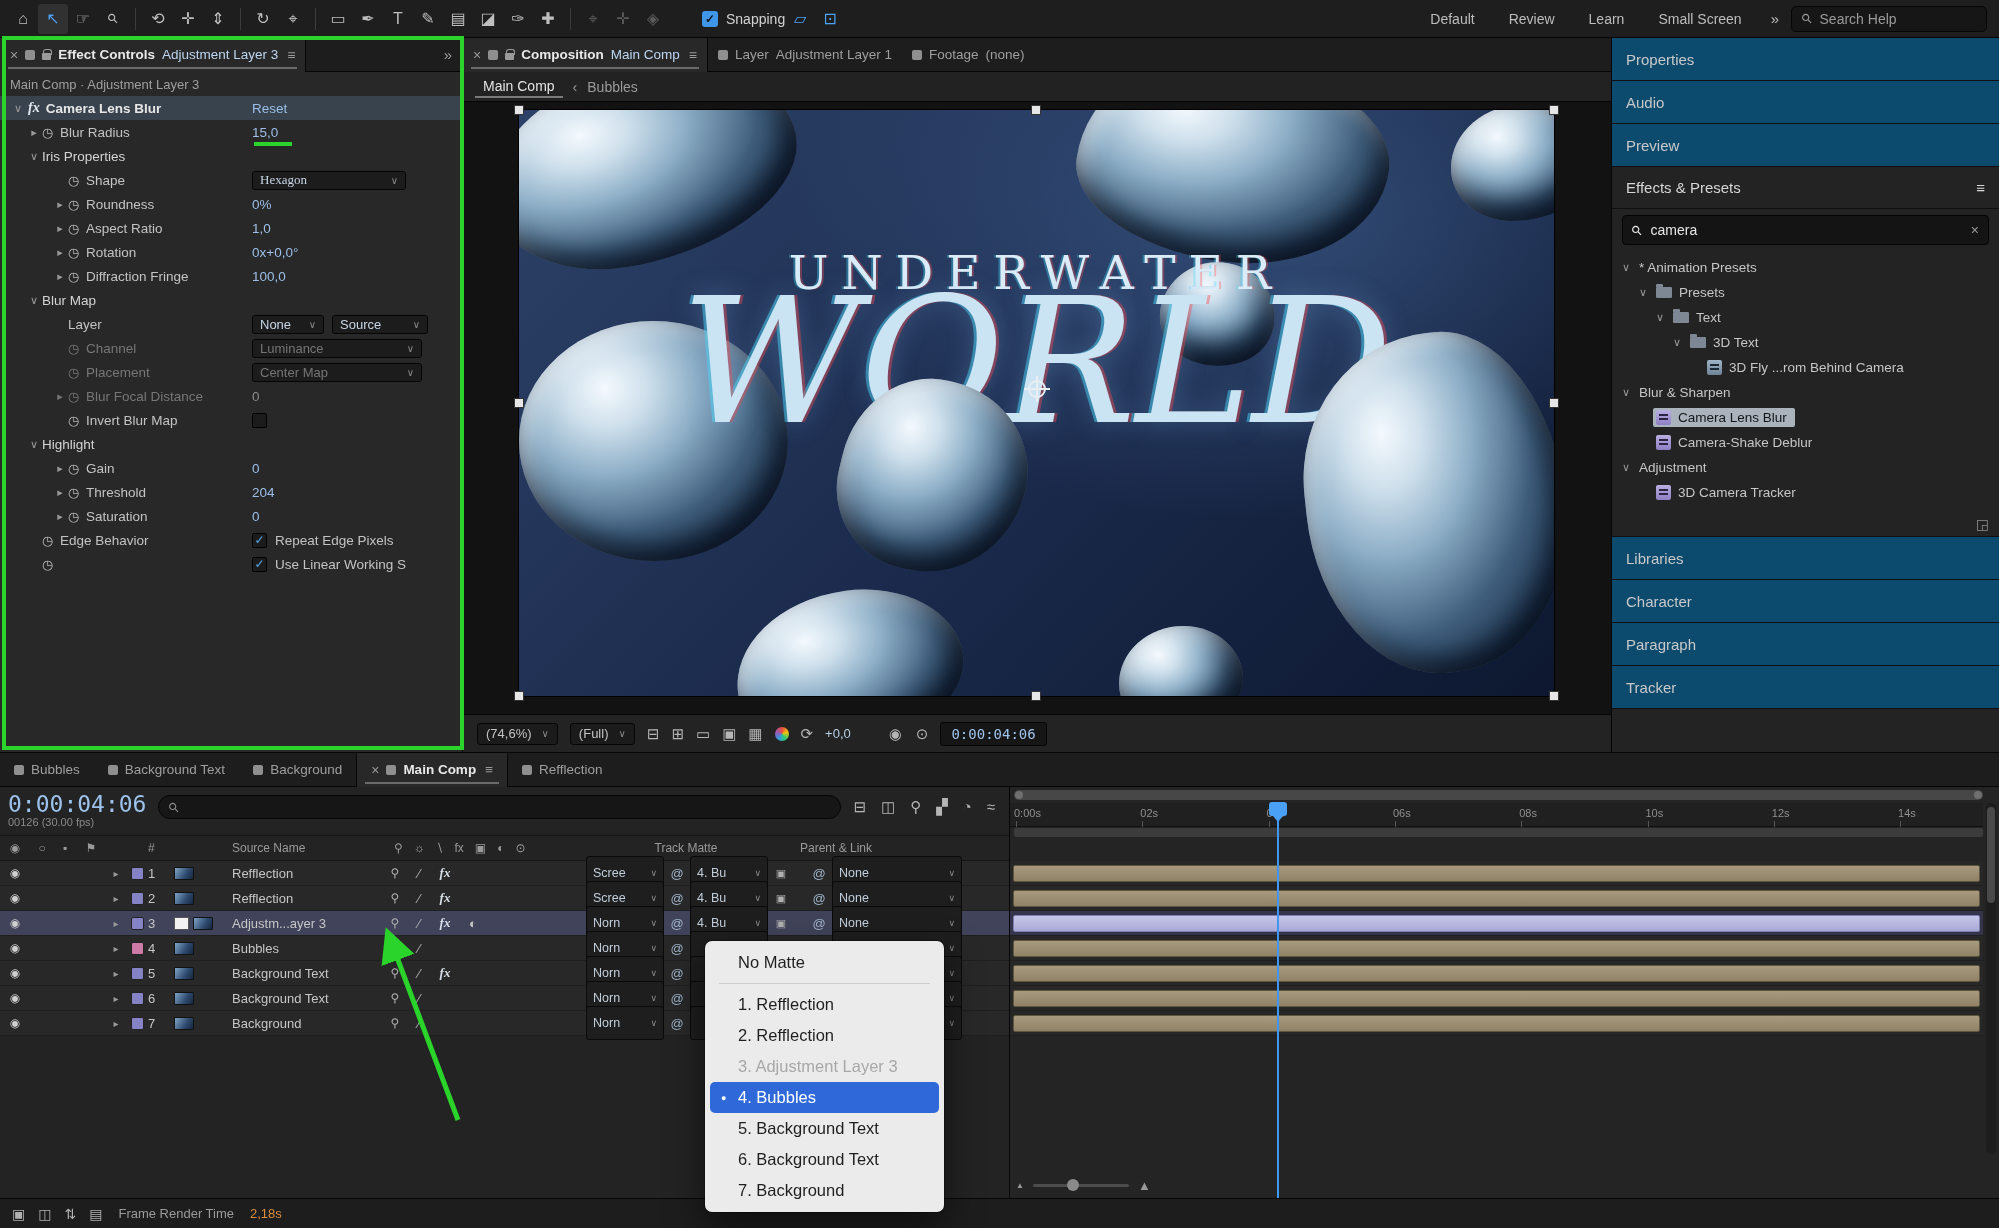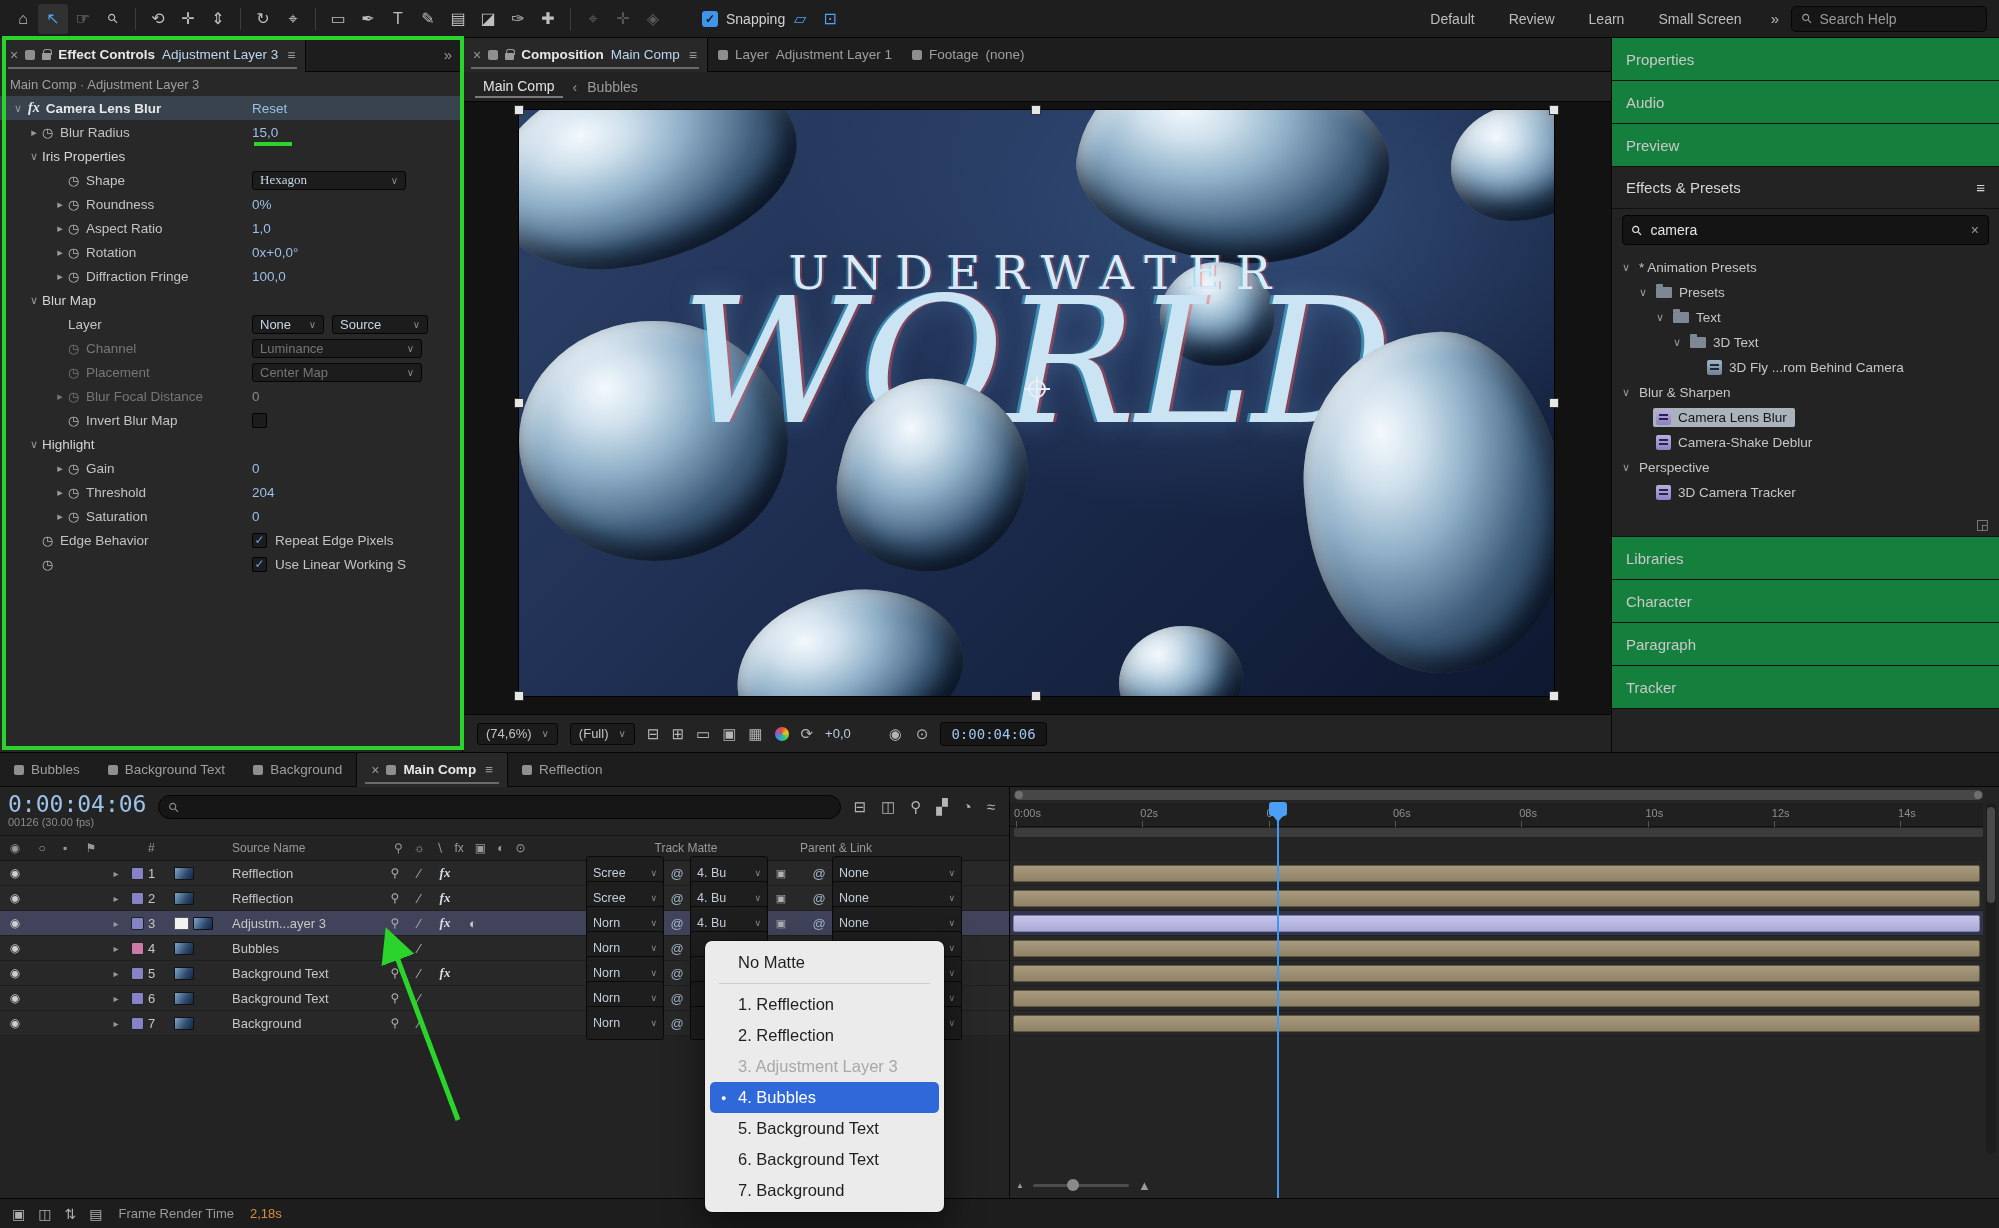--- a/index.html
+++ b/index.html
@@ -94,21 +94,21 @@
 .v-statusbar{height:38px;background:#232323;border-top:1px solid #060606;display:flex;align-items:center;gap:12px;padding:0 14px;font-size:13px;color:#bdbdbd;flex:none;}
 .dd-small{height:22px;background:#1b1b1b;border:1px solid #060606;border-radius:3px;display:flex;align-items:center;gap:10px;padding:0 8px;color:#c3c3c3;}
 .dd-small .chev{font-size:10px;color:#8a8a8a;}
 .gicon{color:#b5b5b5;font-size:15px;}
 .res-ball{width:14px;height:14px;border-radius:50%;background:conic-gradient(#e74c3c,#f1c40f,#2ecc71,#3498db,#9b59b6,#e74c3c);}
 .exposure{color:#b9cfe4;}
 .tc-box{background:#161616;border:1px solid #060606;border-radius:3px;color:#9fc5ee;font-family:"DejaVu Sans Mono",monospace;padding:3px 10px;font-size:14px;}
 
 
 .right-panel{width:387px;background:#232323;display:flex;flex-direction:column;flex:none;}
-.rp-section{height:43px;display:flex;align-items:center;padding:0 14px;border-bottom:1px solid #101010;color:#c9c9c9;font-size:15px;background:#15803d;flex:none;}
+.rp-section{height:43px;display:flex;align-items:center;padding:0 14px;border-bottom:1px solid #101010;color:#c9c9c9;font-size:15px;background:#0c4a6e;flex:none;}
 .ep-header{height:42px;display:flex;align-items:center;justify-content:space-between;padding:0 14px;color:#d6d6d6;font-size:15px;border-bottom:1px solid #101010;}
 .ep-search{margin:6px 10px 8px;height:30px;background:#141414;border:1px solid #040404;border-radius:4px;display:flex;align-items:center;gap:9px;padding:0 9px;color:#e6e6e6;}
 .ep-search .x{margin-left:auto;color:#9a9a9a;}
 .tree{padding:2px 0 6px;}
 .tree-row{height:25px;display:flex;align-items:center;font-size:13.5px;color:#c6c6c6;}
 .tchev{width:14px;color:#9a9a9a;font-size:11px;flex:none;}
 .wrap{display:flex;align-items:center;gap:7px;padding:2px 8px 2px 3px;border-radius:2px;min-width:0;}
 .tsel .wrap{background:#aab3bb;}
 .tsel .tlabel{color:#14161a;}
 .tlabel{white-space:nowrap;}
@@ -674,21 +674,21 @@
           <div class="tree-row" style="padding-left: 27px;">
             <span class="tchev"></span>
             <span class="wrap">
               <span class="eff-ic"></span>
               <span class="tlabel">Camera-Shake Deblur</span>
             </span>
           </div>
           <div class="tree-row" style="padding-left: 10px;">
             <span class="tchev">∨</span>
             <span class="wrap">
-              <span class="tlabel">Perspective</span>
+              <span class="tlabel">Adjustment</span>
             </span>
           </div>
           <div class="tree-row" style="padding-left: 27px;">
             <span class="tchev"></span>
             <span class="wrap">
               <span class="eff-ic"></span>
               <span class="tlabel">3D Camera Tracker</span>
             </span>
           </div>
         </div>

